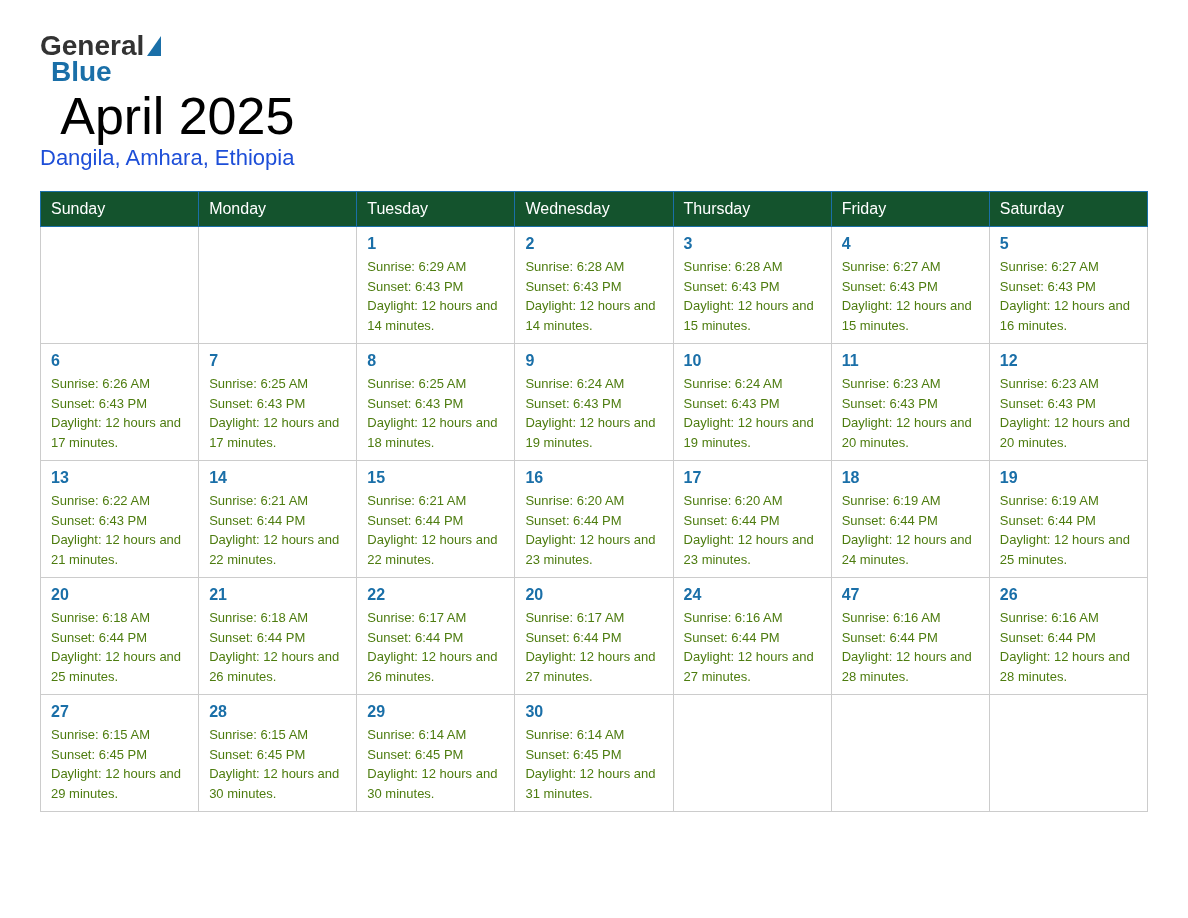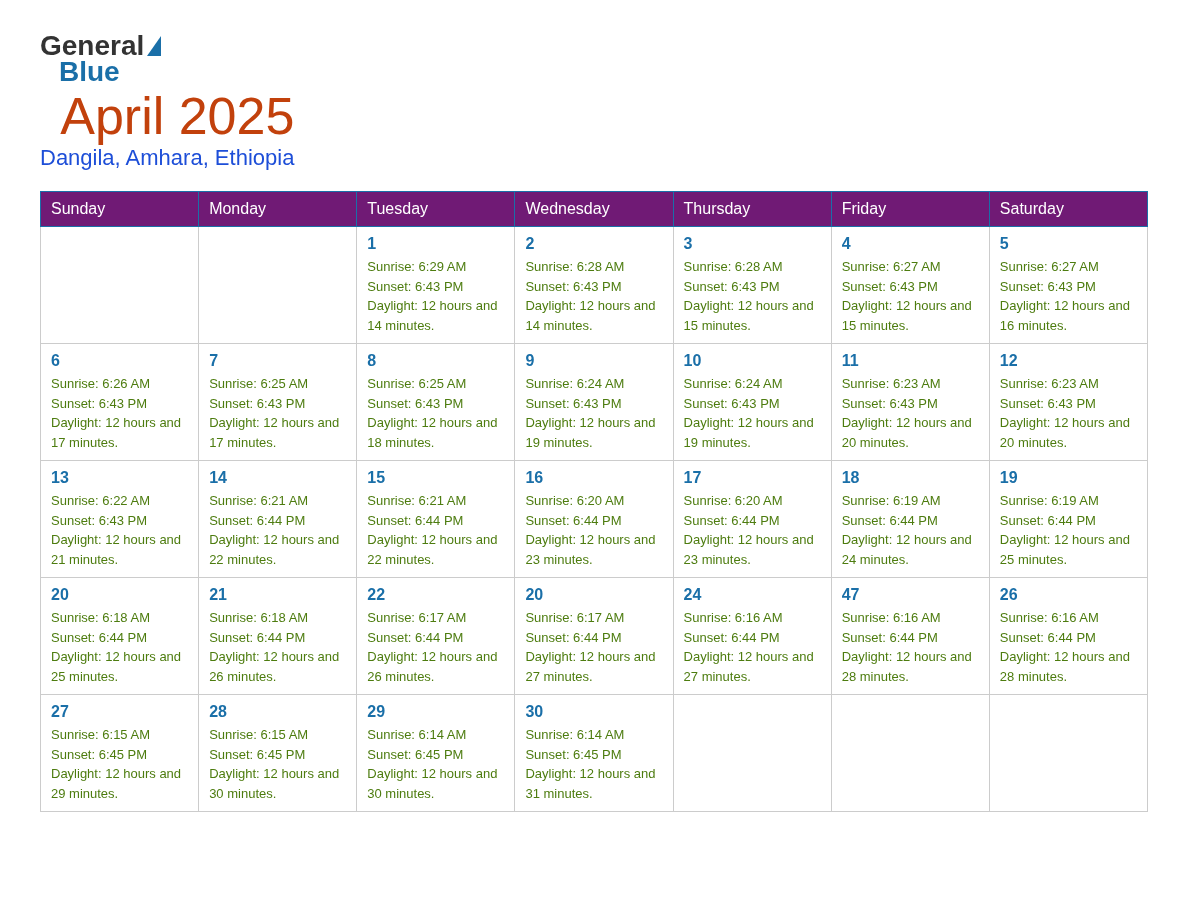--- a/index.html
+++ b/index.html
@@ -42,35 +42,35 @@
       color: #1a6fa8;
       font-size: 28px;
       font-weight: bold;
     }
     .title-block {
       text-align: right;
     }
     .month-year {
       font-size: 52px;
       font-weight: normal;
-      color: #c2410c;
+      color: #000000;
       line-height: 1.1;
     }
     .location {
       font-size: 22px;
       color: #1d4ed8;
       font-weight: normal;
     }
     .calendar-table {
       width: 100%;
       border-collapse: collapse;
       border: 1px solid #999;
     }
     .calendar-table th {
-      background-color: #701a75;
+      background-color: #14532d;
       color: #fff;
       text-align: left;
       padding: 8px 10px;
       font-size: 16px;
       font-weight: normal;
       border: 1px solid #1a6fa8;
     }
     .calendar-table td {
       vertical-align: top;
       padding: 8px 10px;
@@ -99,21 +99,21 @@
   </style>
 </head>
 <body>
 
 <div class="header">
   <div class="logo">
     <div class="logo-text">
       <span class="logo-general">General</span>
       <span class="logo-triangle"></span>
     </div>
-    <div style="margin-top:-6px; margin-left:19px;">
+    <div style="margin-top:-6px; margin-left:11px;">
       <span class="logo-blue">Blue</span>
     </div>
   </div>
   <div class="title-block">
     <div class="month-year">April 2025</div>
     <div class="location">Dangila, Amhara, Ethiopia</div>
   </div>
 </div>
 
 <table class="calendar-table">

